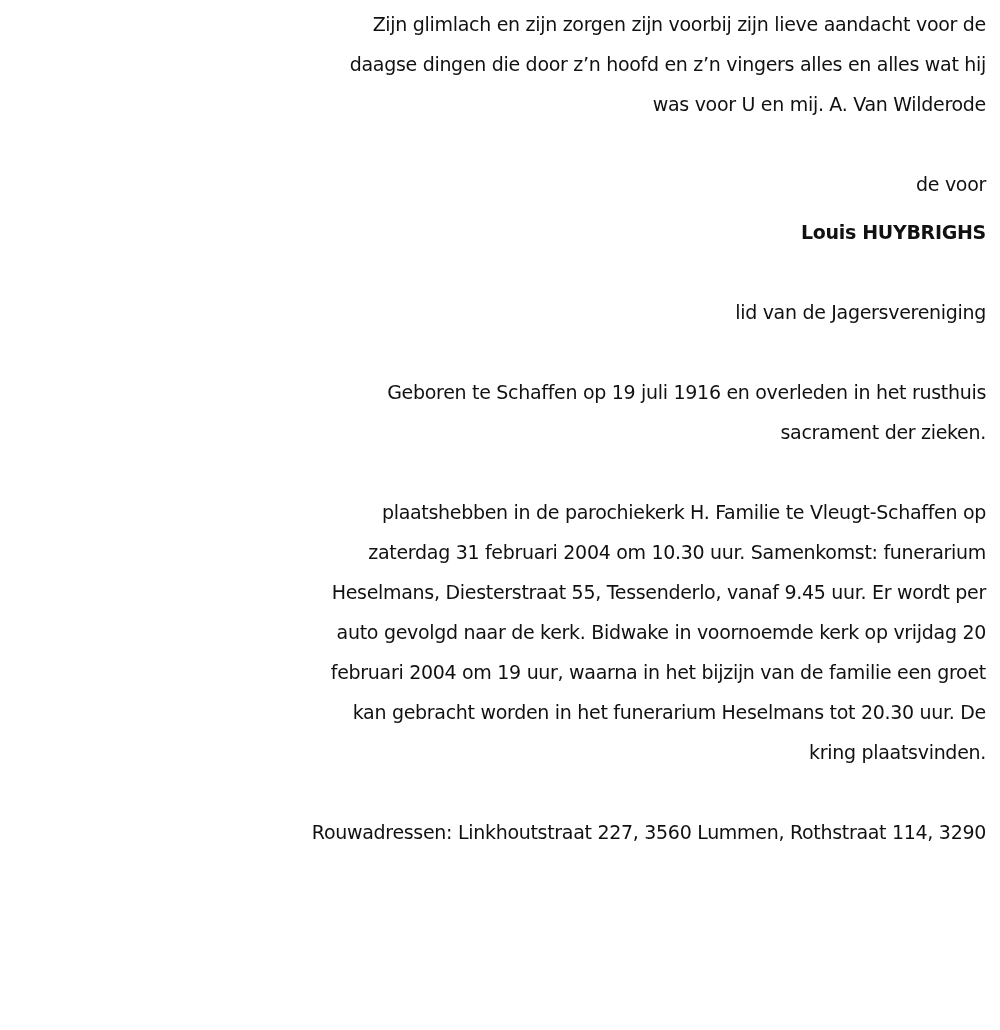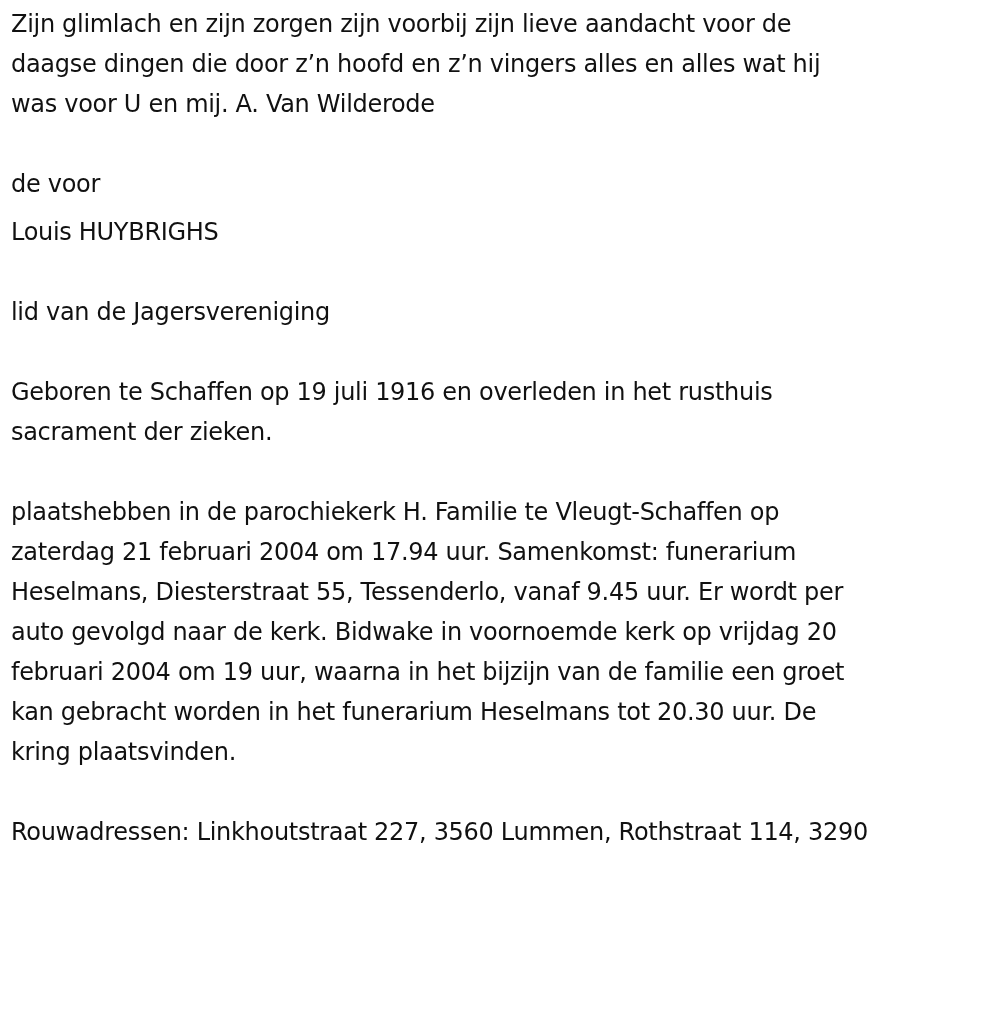--- a/index.html
+++ b/index.html
@@ -11,35 +11,36 @@
       width: 1000px;
       height: 1030px;
       overflow: hidden;
       font-family: "DejaVu Sans", sans-serif;
       color: #111111;
     }
     .doc {
       position: relative;
       padding: 4px 0 0 11px;
       width: 975px;
-      font-size: 24px;
+      font-size: 19px;
       line-height: 40px;
       letter-spacing: -0.3px;
+      text-align: right;
     }
     .block {
       margin: 0;
     }
     .gap {
       height: 40px;
     }
     .gap-small {
       height: 8px;
     }
     .name {
-      font-weight: normal;
+      font-weight: bold;
     }
     .line {
       display: block;
       white-space: nowrap;
     }
   </style>
 </head>
 <body>
 
 <div class="doc">
@@ -70,21 +71,21 @@
 
   <p class="block">
     <span class="line">Geboren te Schaffen op 19 juli 1916 en overleden in het rusthuis</span>
     <span class="line">sacrament der zieken.</span>
   </p>
 
   <div class="gap"></div>
 
   <p class="block">
     <span class="line">plaatshebben in de parochiekerk H. Familie te Vleugt-Schaffen op</span>
-    <span class="line">zaterdag 21 februari 2004 om 17.94 uur. Samenkomst: funerarium</span>
+    <span class="line">zaterdag 31 februari 2004 om 10.30 uur. Samenkomst: funerarium</span>
     <span class="line">Heselmans, Diesterstraat 55, Tessenderlo, vanaf 9.45 uur. Er wordt per</span>
     <span class="line">auto gevolgd naar de kerk. Bidwake in voornoemde kerk op vrijdag 20</span>
     <span class="line">februari 2004 om 19 uur, waarna in het bijzijn van de familie een groet</span>
     <span class="line">kan gebracht worden in het funerarium Heselmans tot 20.30 uur. De</span>
     <span class="line">kring plaatsvinden.</span>
   </p>
 
   <div class="gap"></div>
 
   <p class="block">

